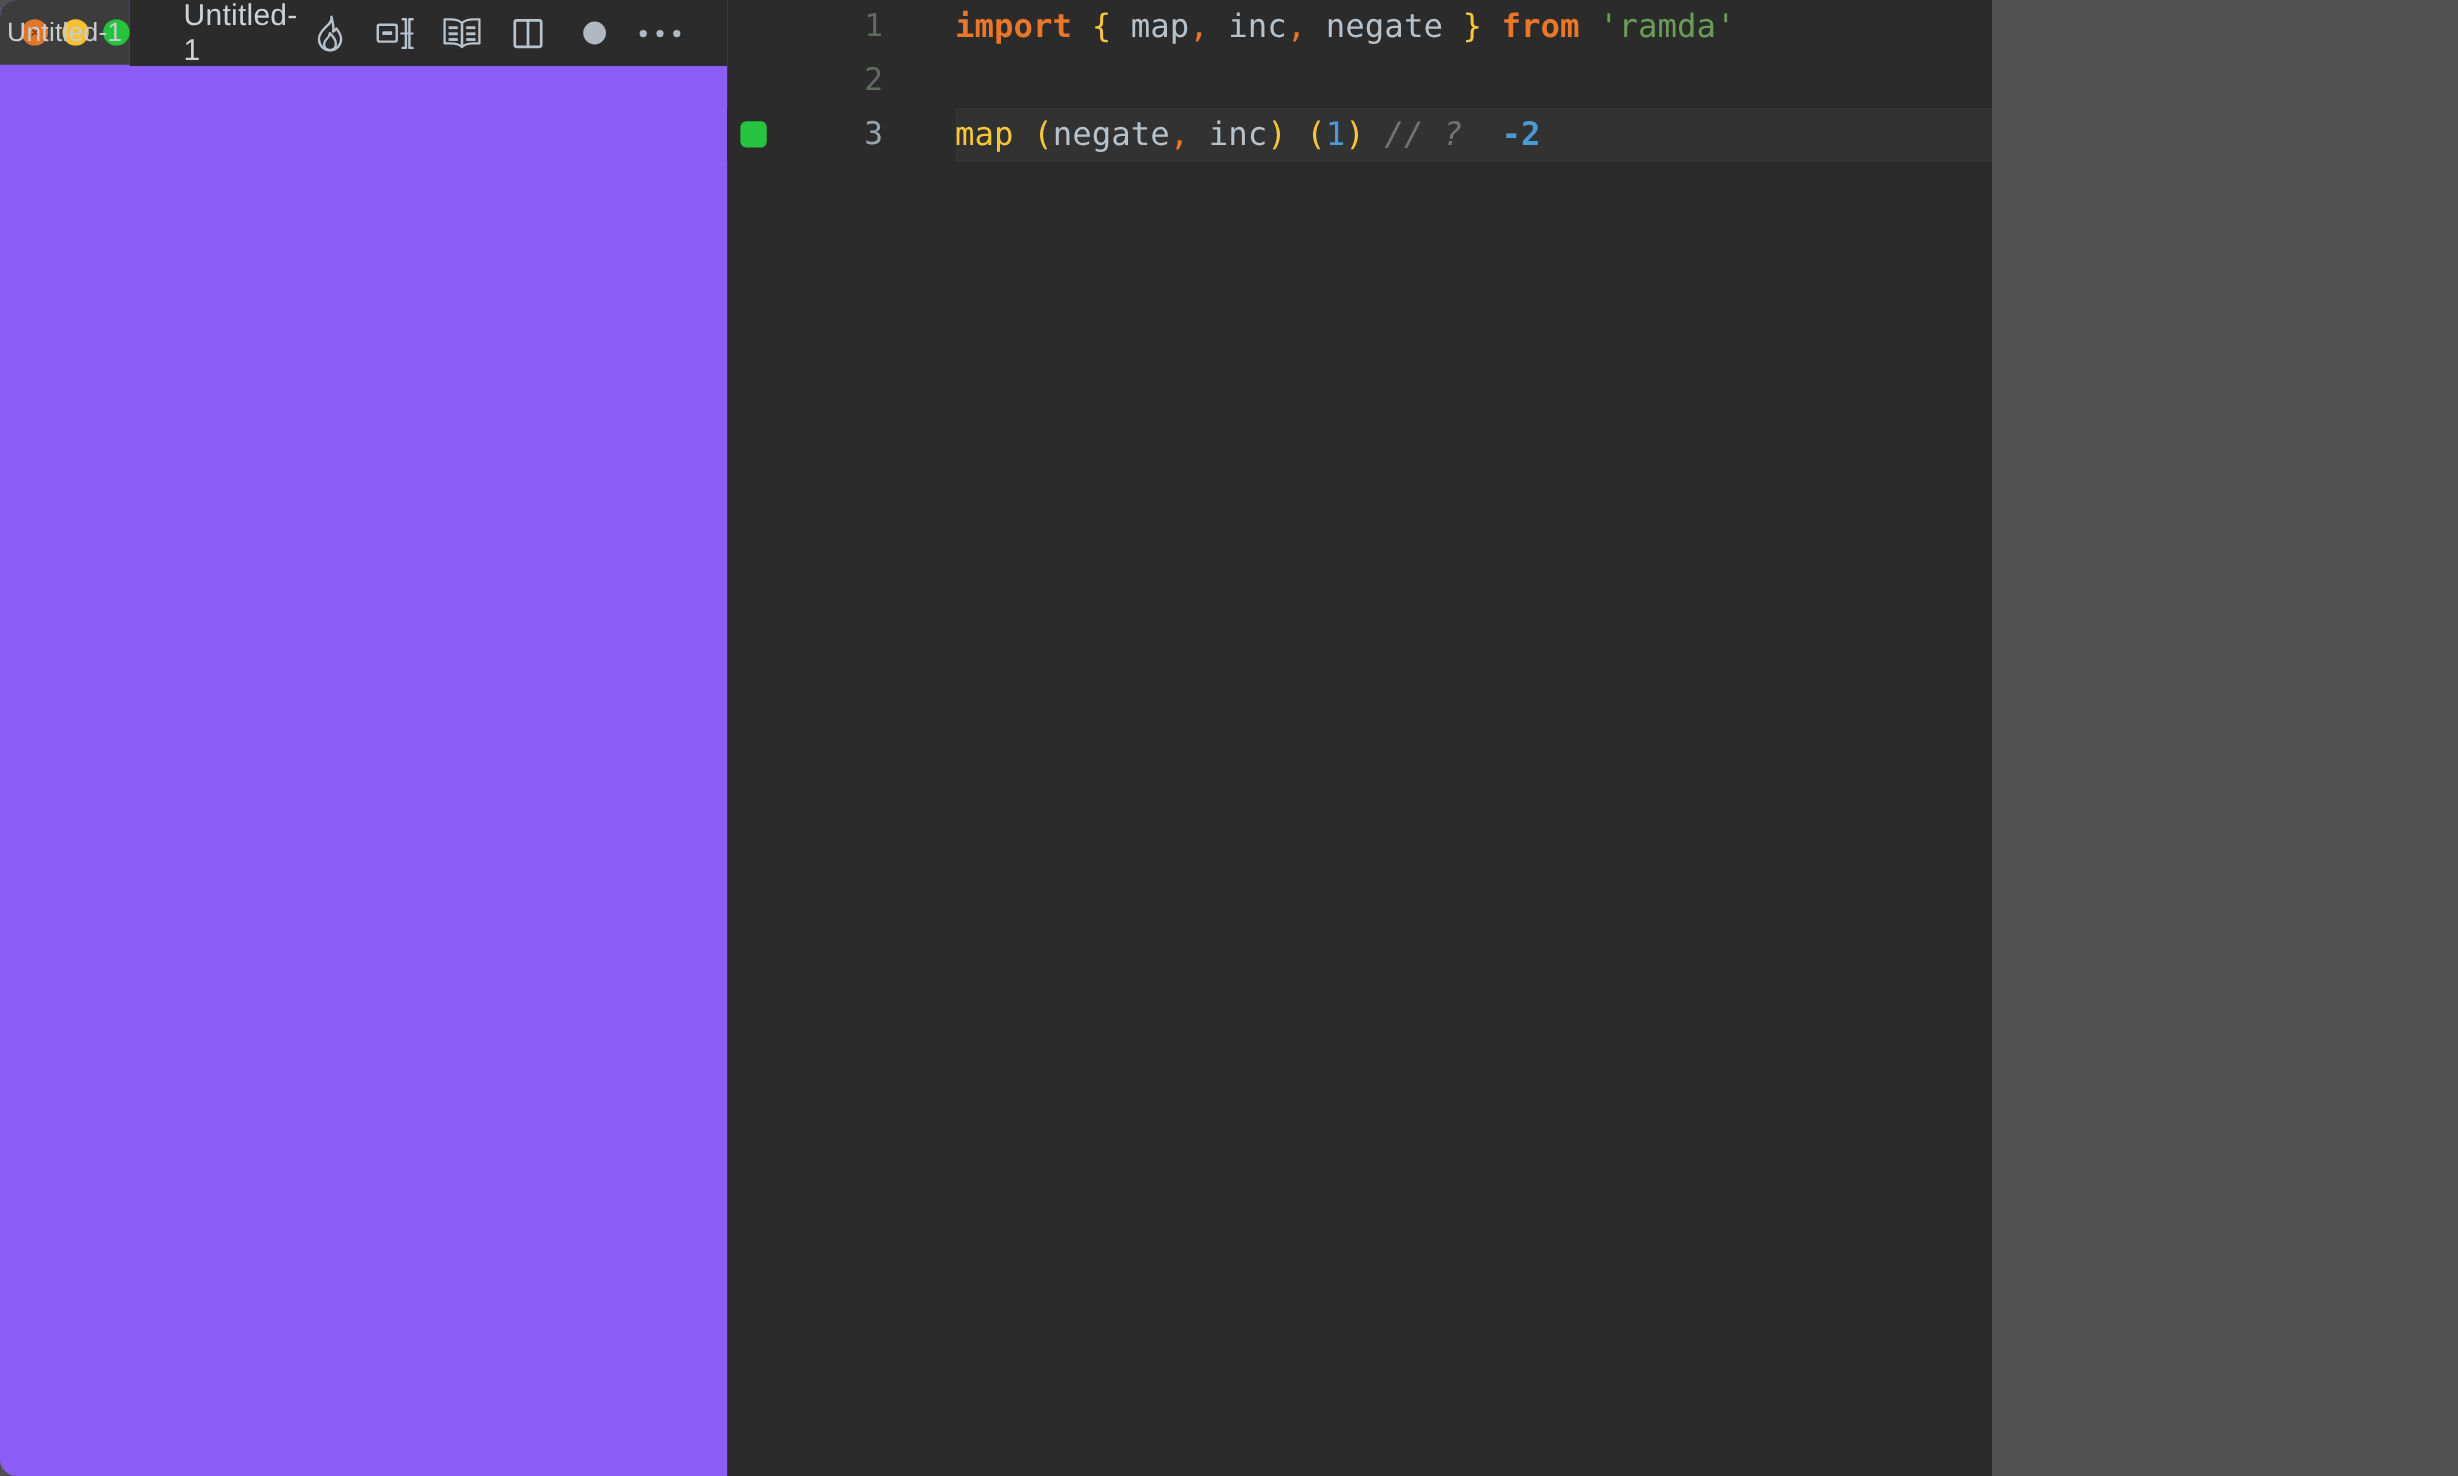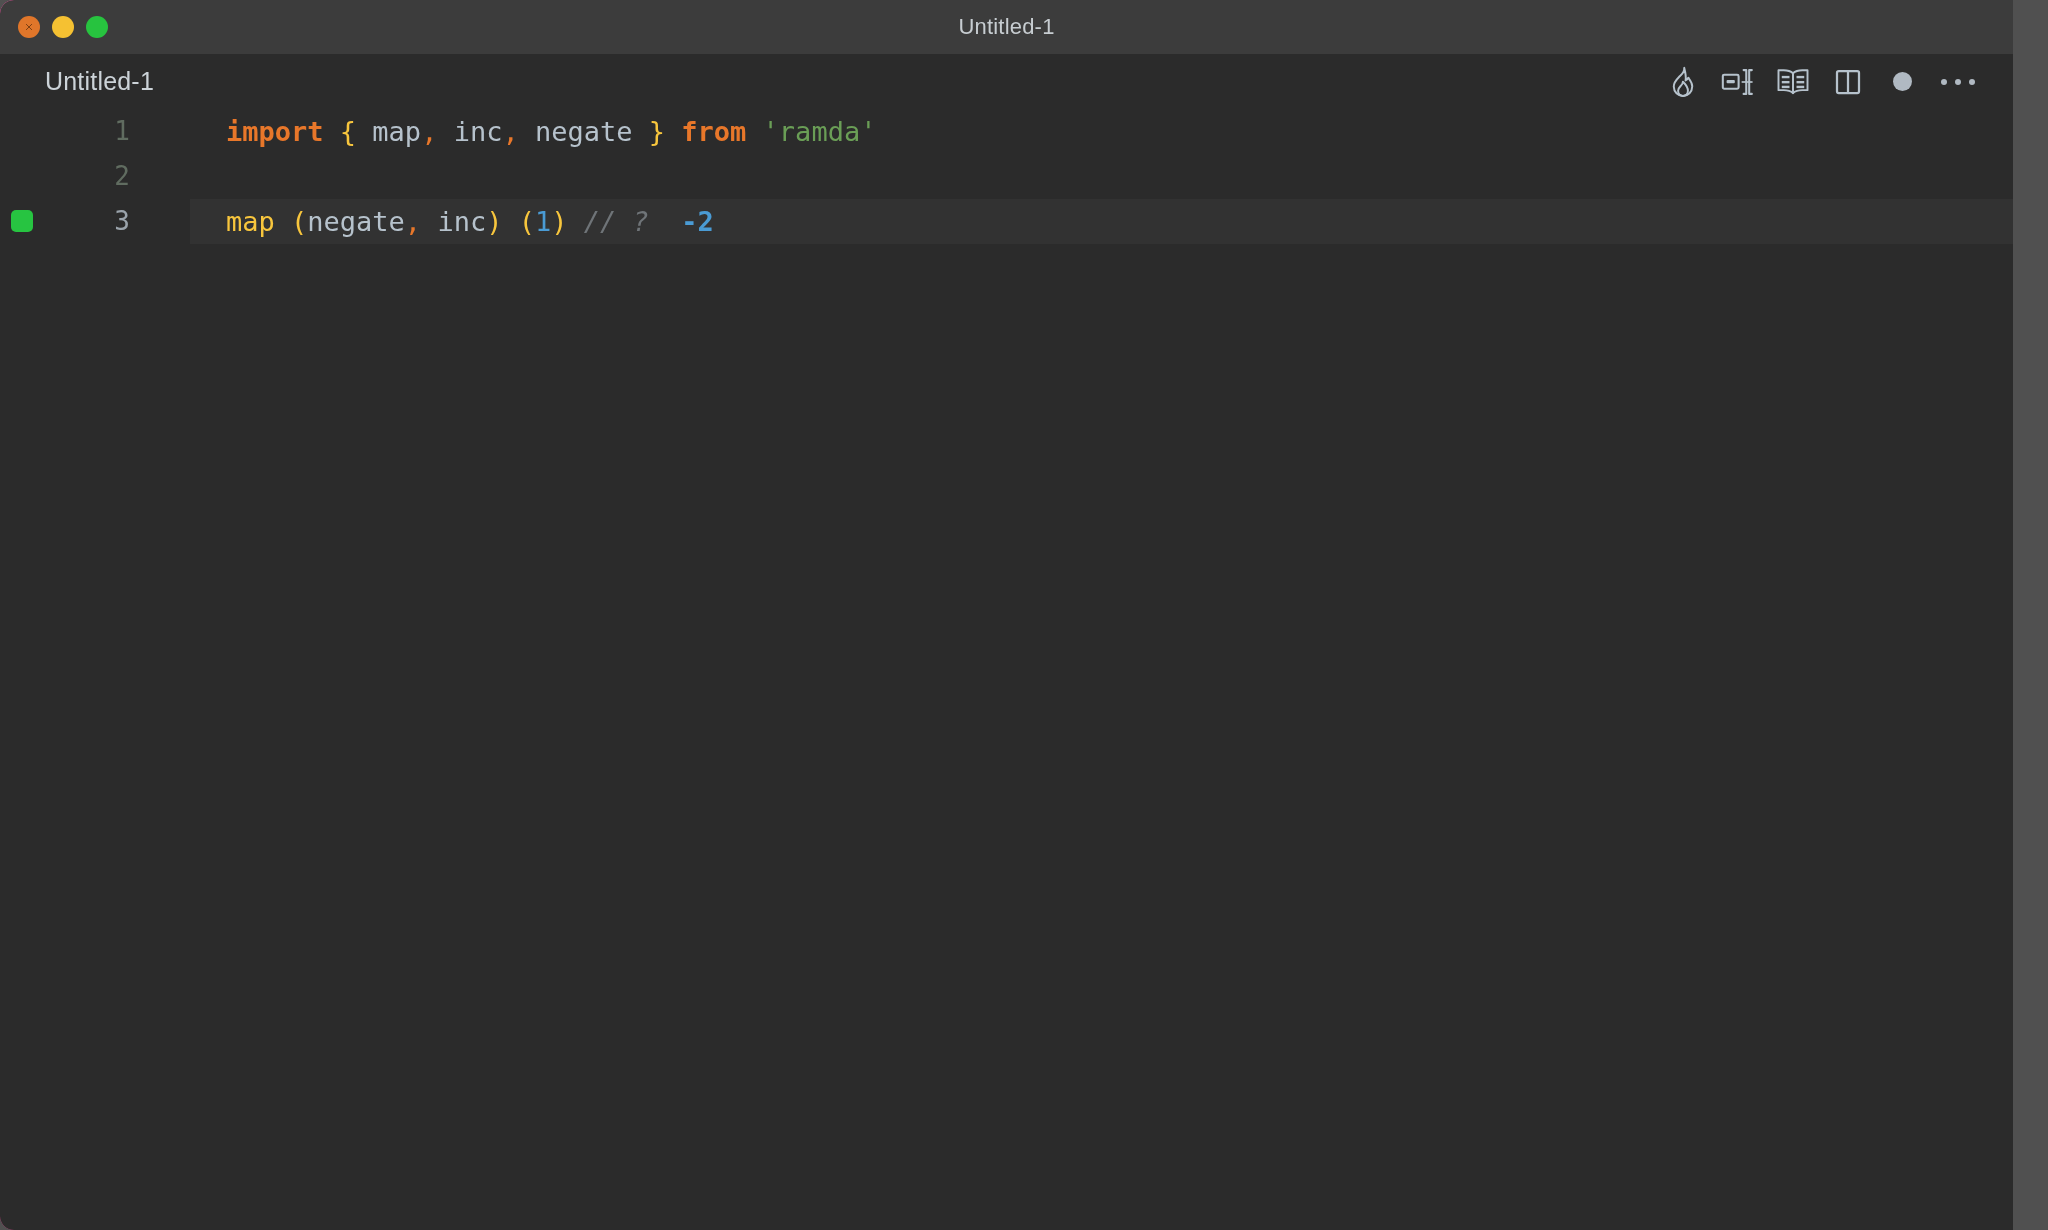--- a/index.html
+++ b/index.html
@@ -7,26 +7,26 @@
     width:2048px; height:1230px;
     background:#505050;
     font-family:"Liberation Sans", sans-serif;
     overflow:hidden;
   }
 
   
   #window {
     position:absolute;
     left:0; top:0;
-    width:2013px; height:1230px;
-    background:#ec4899;
+    width:1660px; height:1230px;
+    background:#8b5cf6;
     border-radius:14px 0 0 14px;
     overflow:hidden;
     display:flex;
-    flex-direction:column;
+    flex-direction:row;
   }
 
   
   #titlebar {
     position:relative;
     height:54px;
     flex:0 0 54px;
     background:#3c3c3c;
     border-radius:14px 0 0 0;
     display:flex;
@@ -146,21 +146,20 @@
     width:130px;
     text-align:right;
     color:#606c60;
     font-size:26px;
     z-index:2;
   }
   .line-text {
     position:absolute;
     left:190px;
     z-index:2;
-    margin-left:36px;
   }
 
   
   .t-kw      { color:#e8772a; font-weight:bold; }
   .t-brace   { color:#f8c63d; }
   .t-ident   { color:#b6c2cc; }
   .t-punct   { color:#e8772a; }
   .t-str     { color:#6a9e56; }
   .t-fn      { color:#f8c63d; }
   .t-paren   { color:#f8c63d; }

